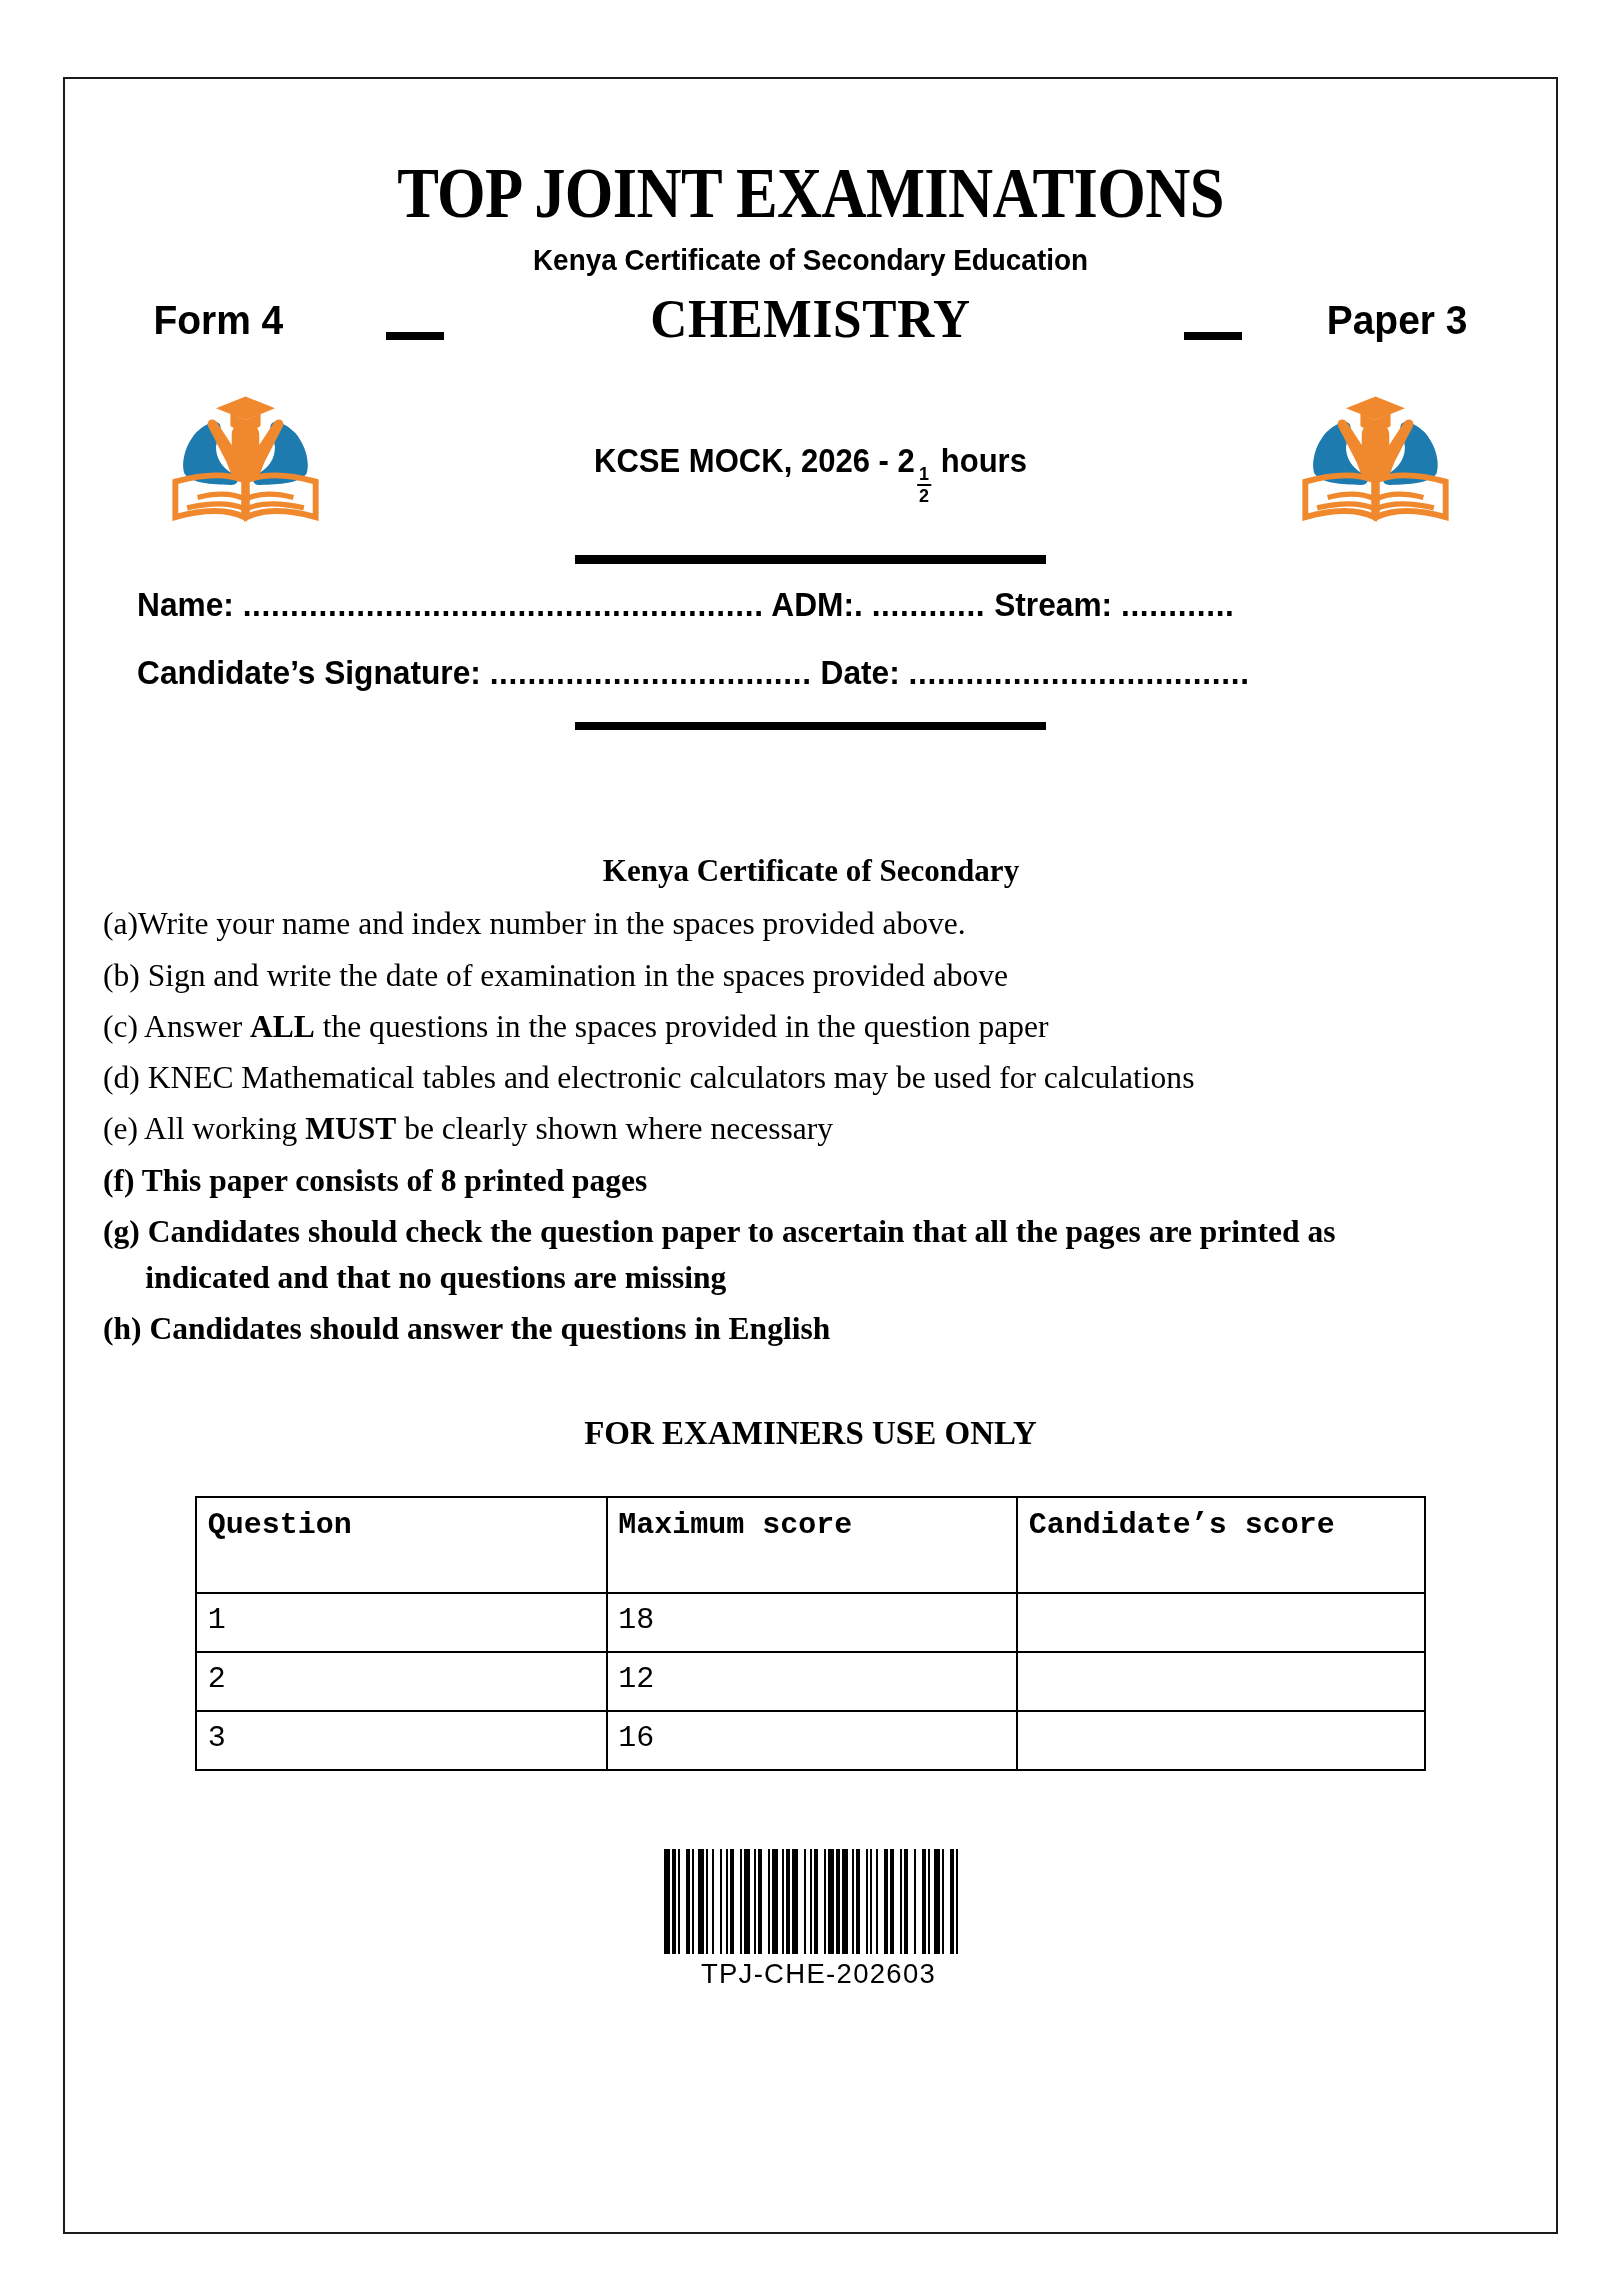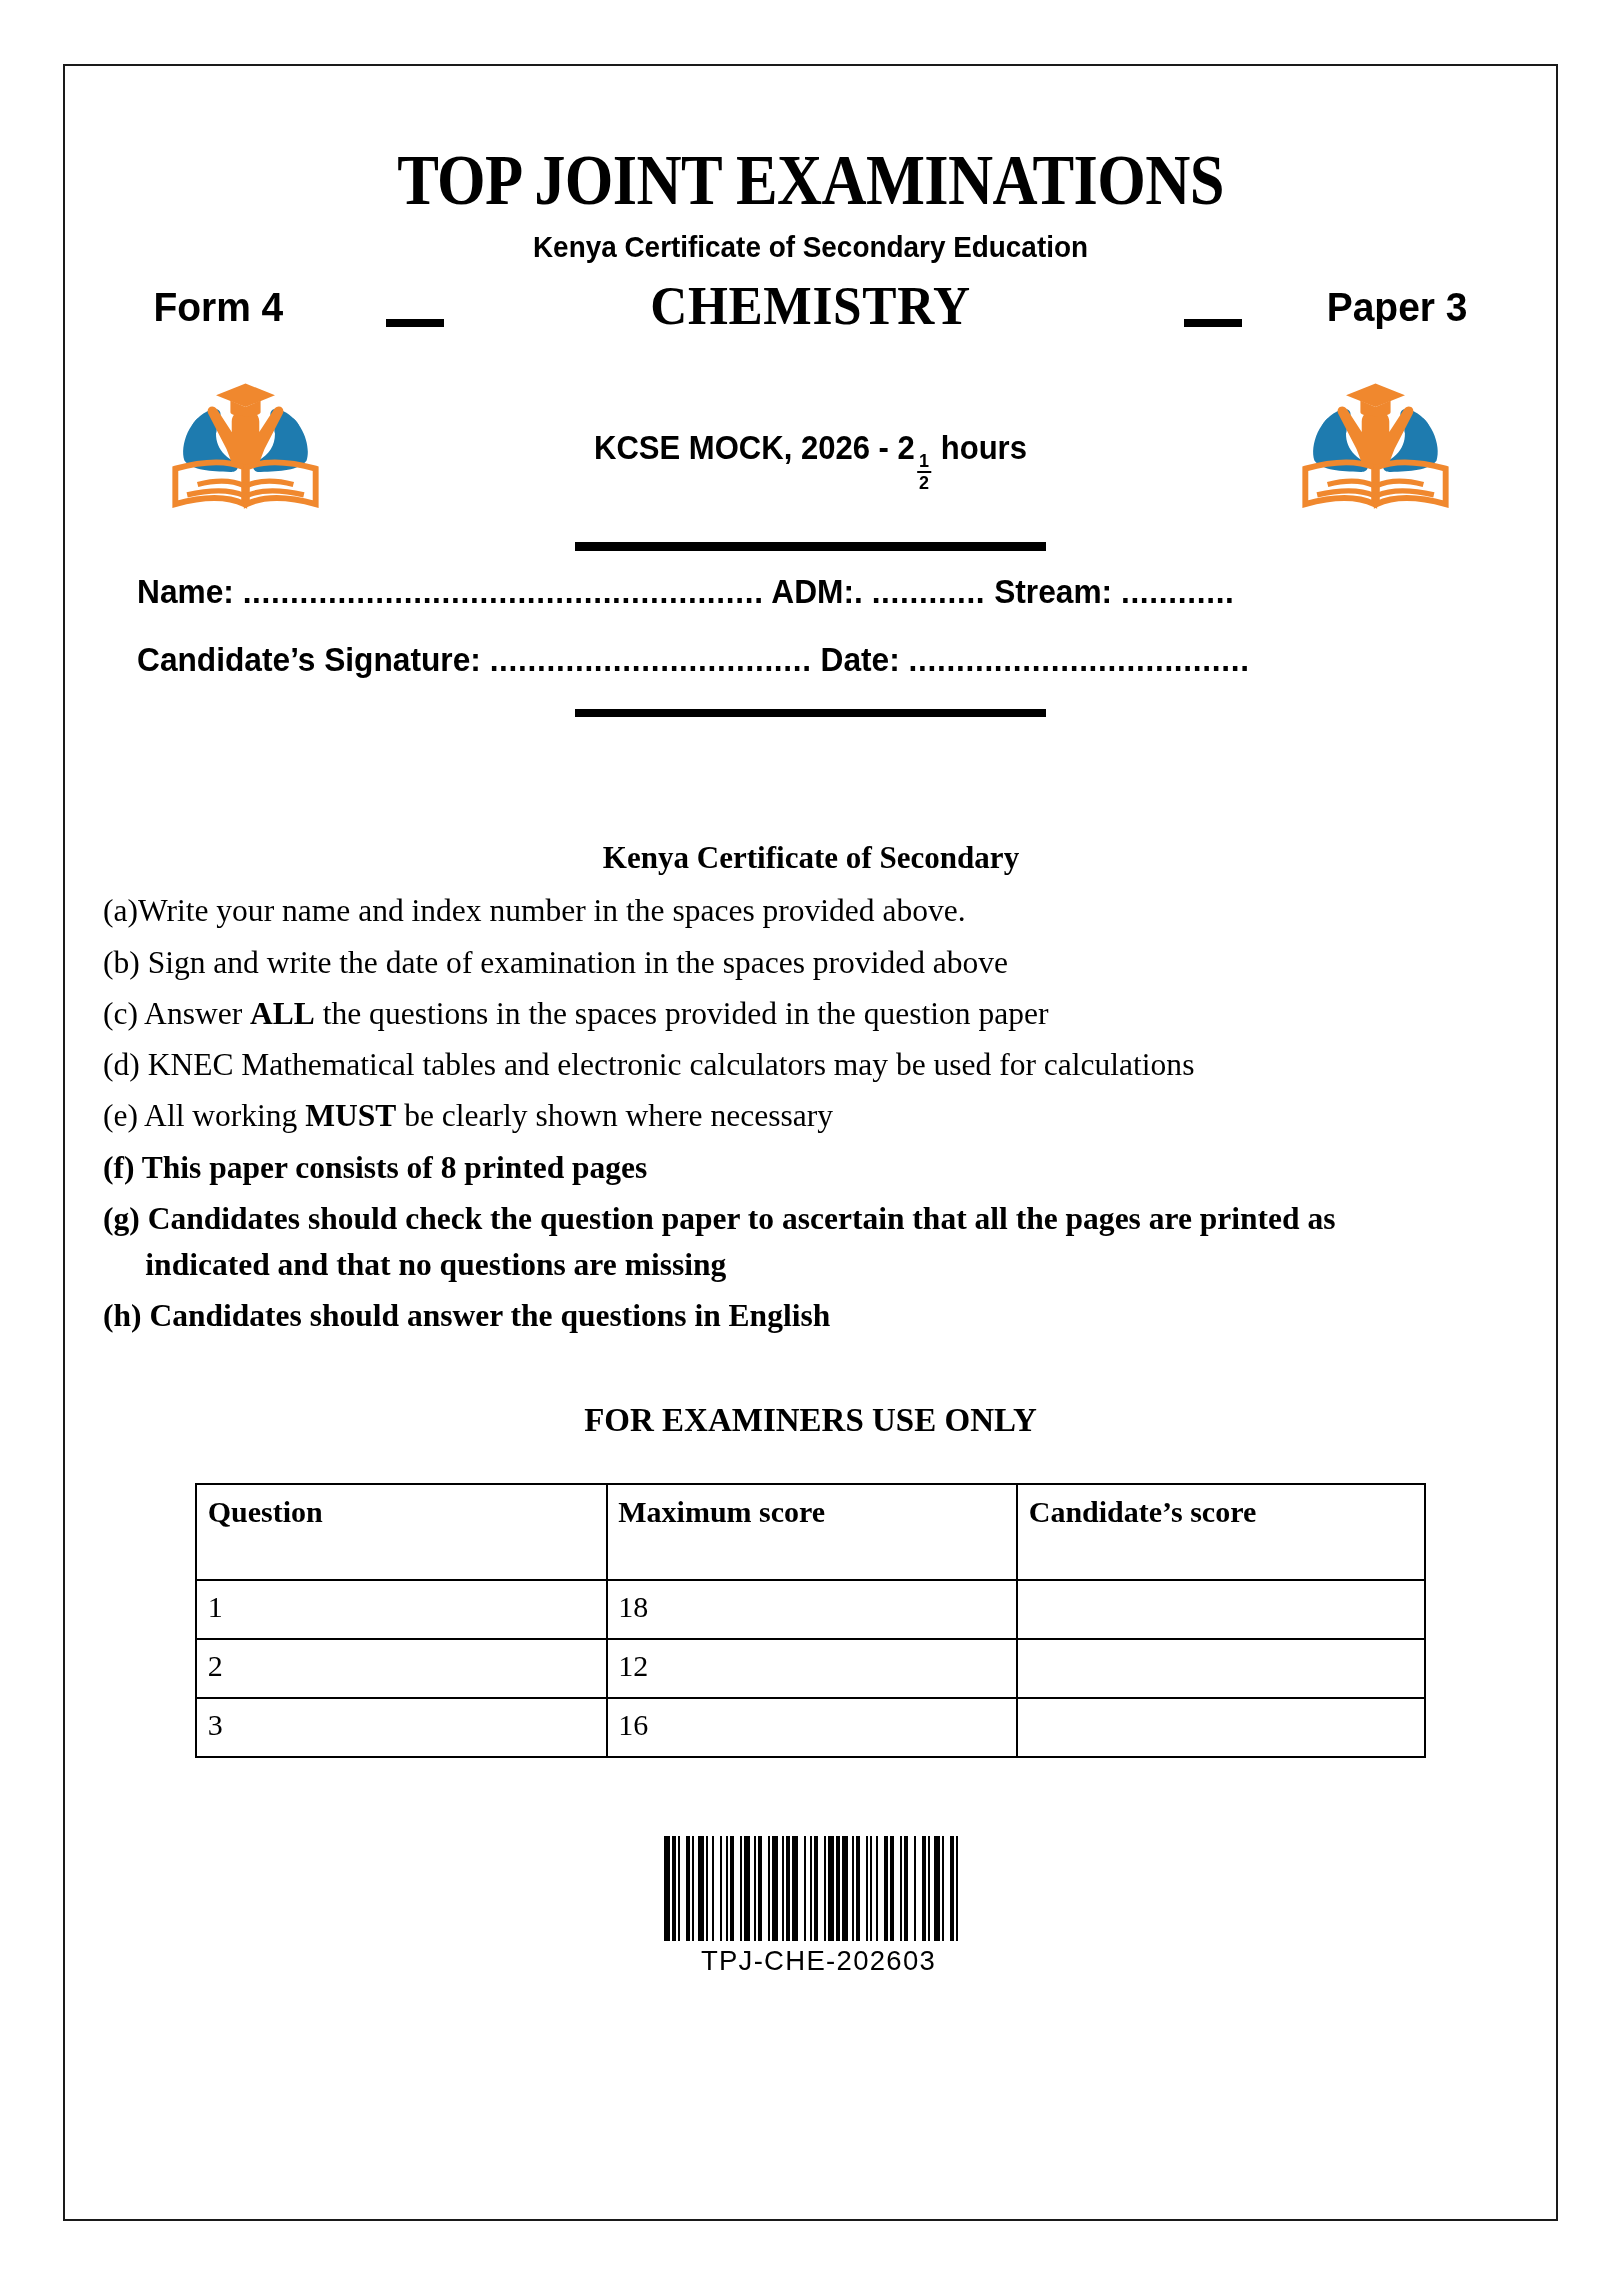--- a/index.html
+++ b/index.html
@@ -13,21 +13,21 @@
     font-family: "Liberation Serif", serif;
     color: #000000;
     position: relative;
     overflow: hidden;
   }
 
   
   .page-frame {
     position: absolute;
     left: 63px;
-    top: 64px;
+    top: 77px;
     width: 1495px;
     height: 2157px;
     border: 2.6px solid #1a1a1a;
     box-sizing: border-box;
     background: #ffffff;
   }
 
   .inner {
     position: absolute;
     left: 0; top: 0; right: 0; bottom: 0;
@@ -199,21 +199,21 @@
   }
 
   .score-table {
     border-collapse: collapse;
     margin: 44px auto 0 auto;
     width: 1191px;
     table-layout: fixed;
   }
   .score-table th, .score-table td {
     border: 2.6px solid #000;
-    font-family: Liberation Serif, serif;
+    font-family: Liberation Mono, monospace;
     font-weight: bold;
     font-size: 30px;
     text-align: left;
     vertical-align: top;
     padding: 9.2px 0 0 10.5px;
   }
   .score-table th { height: 84px; }
   .score-table td {
     font-weight: normal;
     height: 48px;

